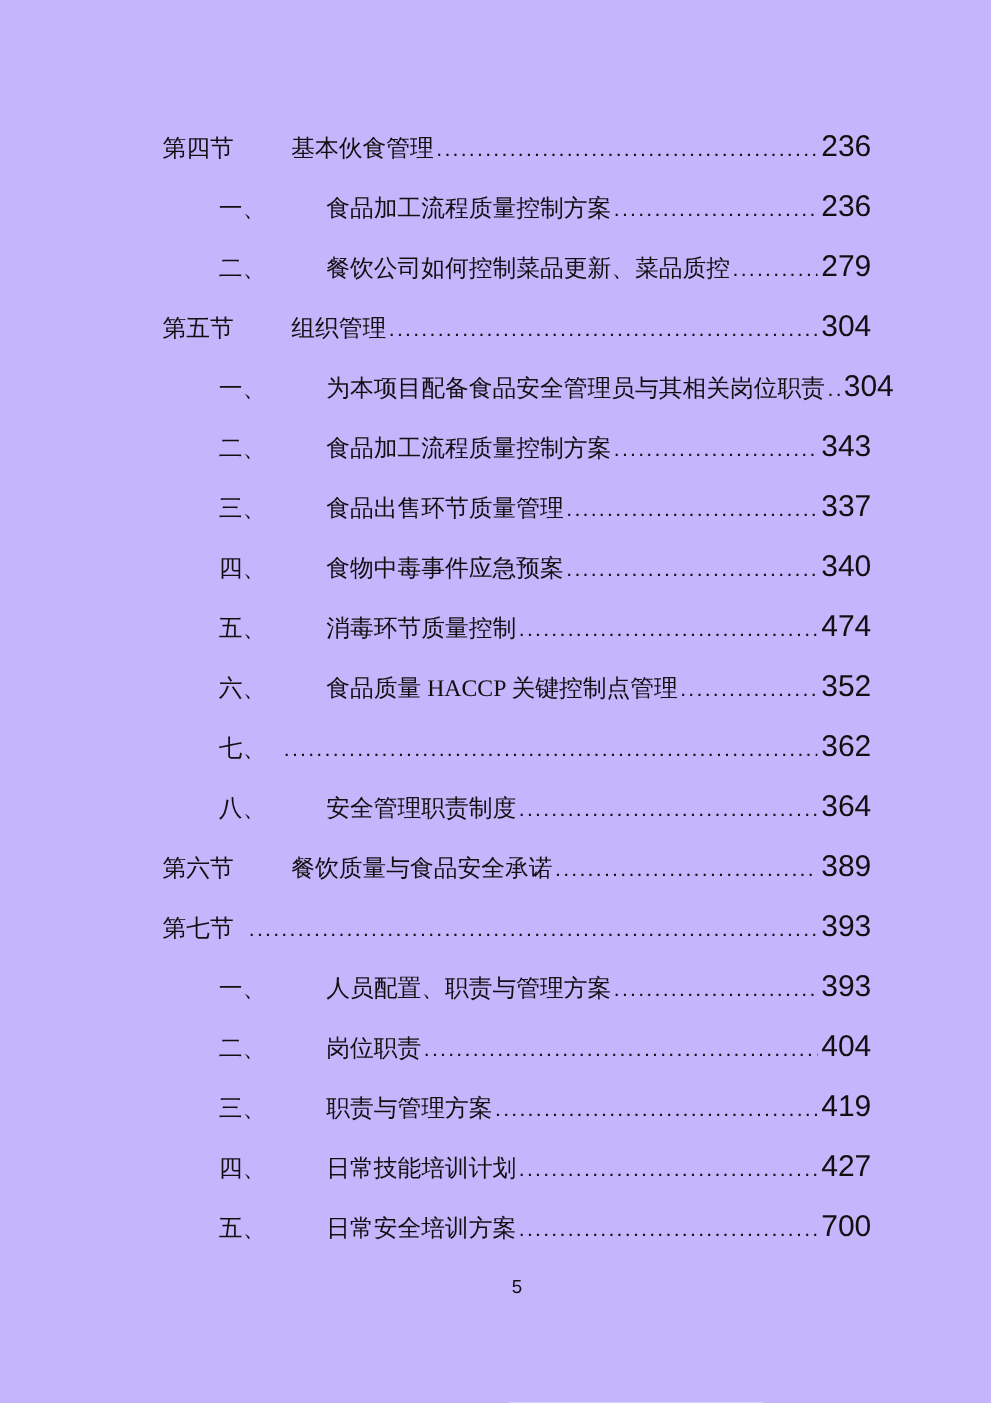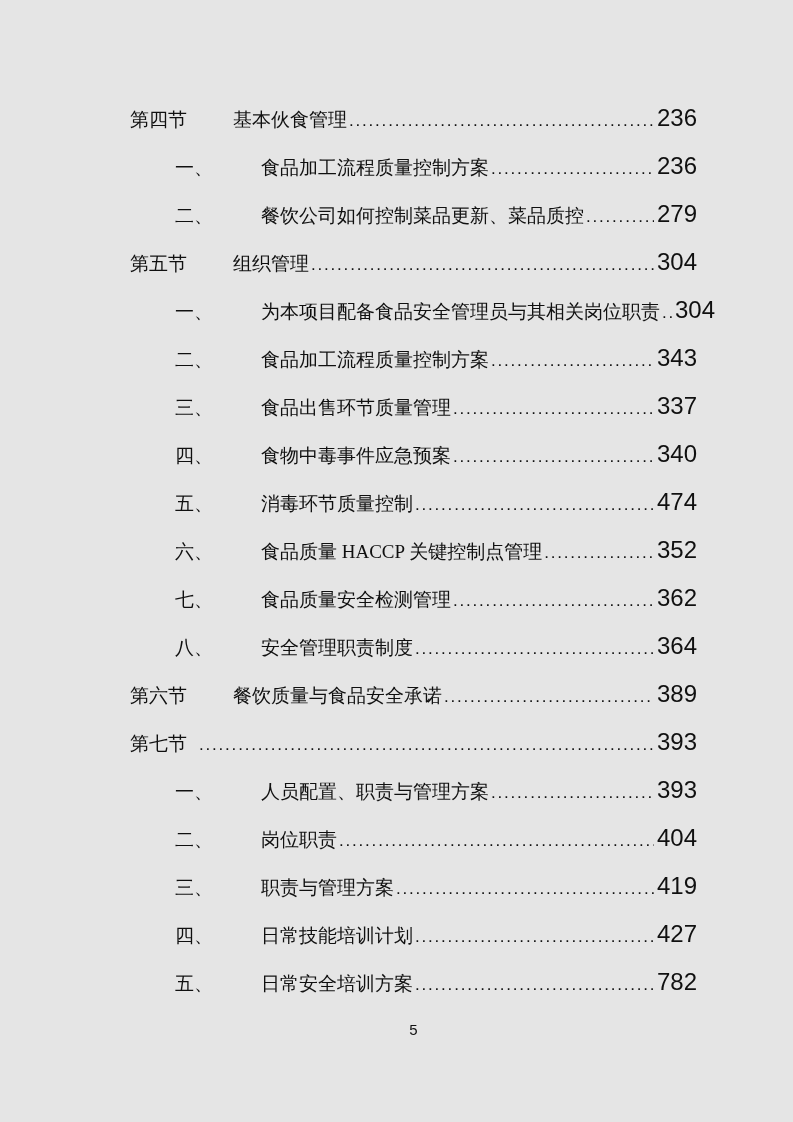--- a/index.html
+++ b/index.html
@@ -11,21 +11,21 @@
     width: 793px;
     height: 1122px;
     position: relative;
     overflow: hidden;
     font-family: "Liberation Serif", "DejaVu Serif", serif;
     color: #101010;
   }
   .page {
     position: absolute;
     inset: 0;
-    background: #e5e5e5;
+    background: #c4b5fd;
   }
   .toc {
     position: absolute;
     left: 130px;
     top: 94px;
     width: 567px;
   }
   .toc-row {
     display: flex;
     align-items: baseline;
@@ -153,21 +153,20 @@
 
   <div class="toc-row lvl2">
     <span class="num">六、</span>
     <span class="title">食品质量 HACCP 关键控制点管理</span>
     <span class="leader"></span>
     <span class="pagenum">352</span>
   </div>
 
   <div class="toc-row lvl2">
     <span class="num">七、</span>
-    <span class="title">食品质量安全检测管理</span>
     <span class="leader"></span>
     <span class="pagenum">362</span>
   </div>
 
   <div class="toc-row lvl2">
     <span class="num">八、</span>
     <span class="title">安全管理职责制度</span>
     <span class="leader"></span>
     <span class="pagenum">364</span>
   </div>
@@ -210,21 +209,21 @@
     <span class="num">四、</span>
     <span class="title">日常技能培训计划</span>
     <span class="leader"></span>
     <span class="pagenum">427</span>
   </div>
 
   <div class="toc-row lvl2">
     <span class="num">五、</span>
     <span class="title">日常安全培训方案</span>
     <span class="leader"></span>
-    <span class="pagenum">782</span>
+    <span class="pagenum">700</span>
   </div>
 </div>
 
   <div class="footer">
     <span>5</span>
   </div>
 
 </div>
 
 </body></html>

